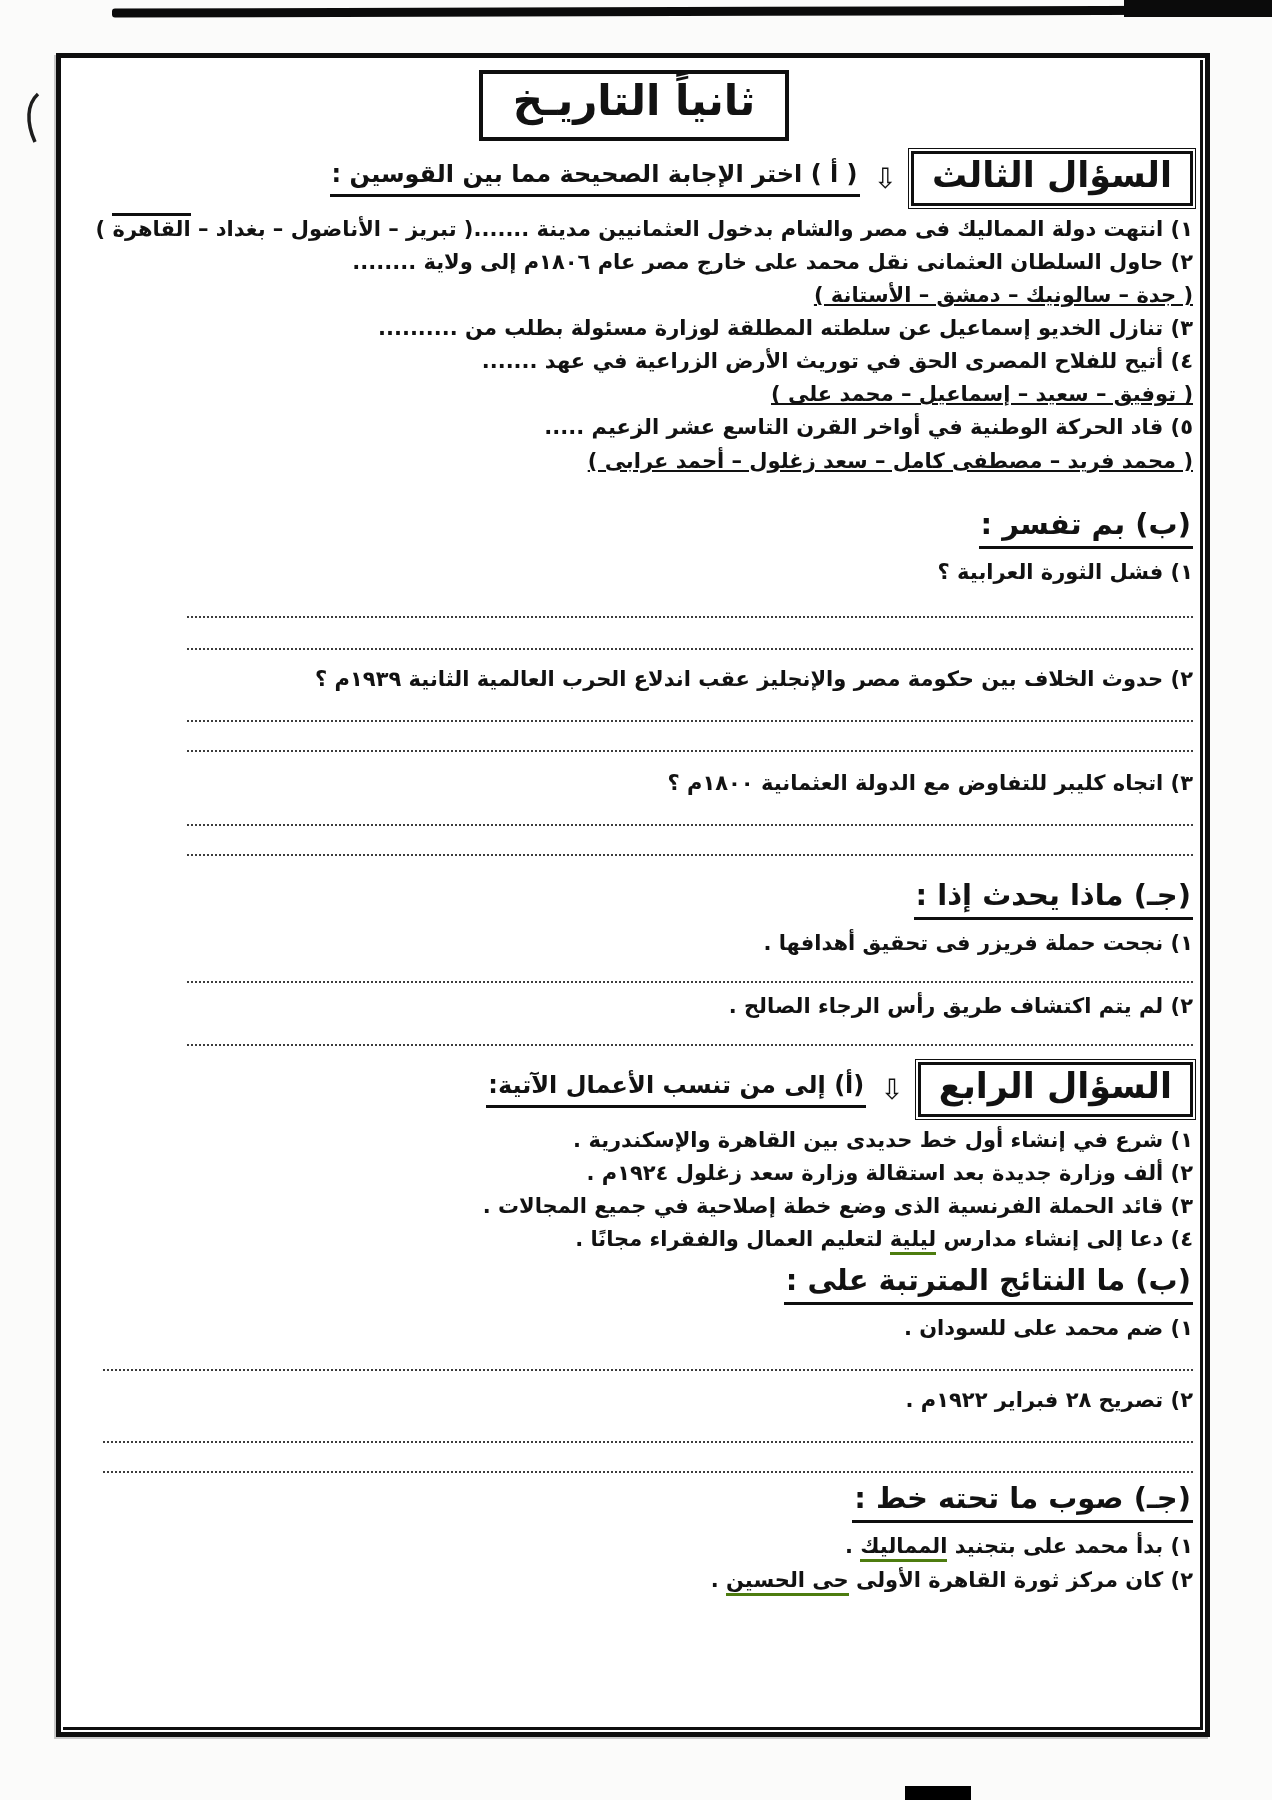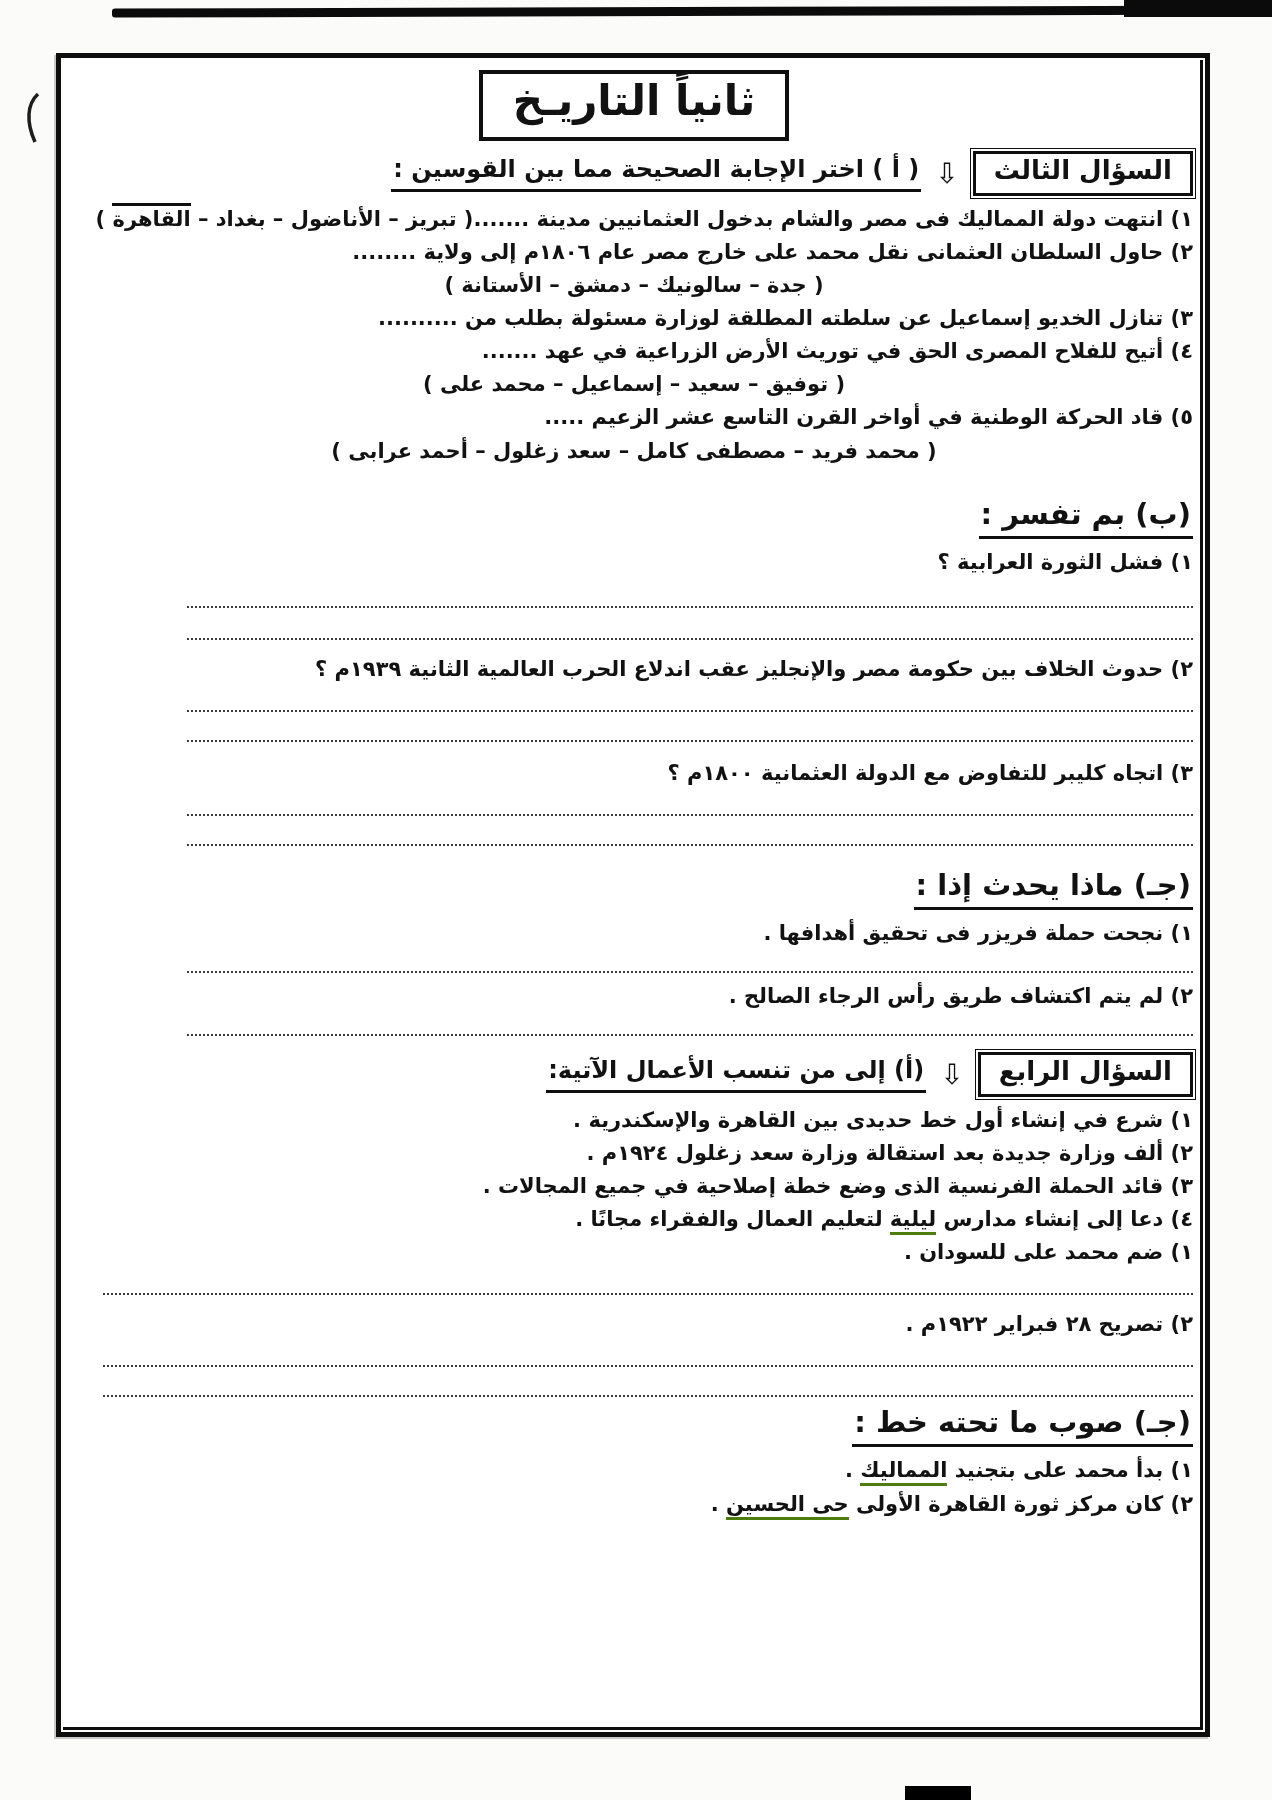--- a/index.html
+++ b/index.html
@@ -28,27 +28,27 @@
   .inner{position:relative;height:100%;box-sizing:border-box;padding:4px 12px 0 14px;overflow:hidden;}
   
   .title-box{
     width:fit-content;margin:8px auto 2px;border:4px solid #0f0f0f;
     padding:2px 30px 12px;font-size:42px;font-weight:700;letter-spacing:1px;
   }
   
   .qrow{display:flex;align-items:center;gap:14px;margin:10px 0 8px;}
   .qbox{
     border:3px solid #0f0f0f;outline:1.5px solid #0f0f0f;outline-offset:2px;
-    padding:1px 18px 8px;font-size:26px;font-weight:700;background:#fff;
+    padding:1px 18px 8px;font-size:35px;font-weight:700;background:#fff;
   }
   .arrow{font-size:28px;font-weight:400;line-height:1;}
   .ahead{font-size:24px;font-weight:700;border-bottom:3px solid #0f0f0f;padding:0 2px 6px;}
   
   .line{font-size:21px;font-weight:700;line-height:1.48;margin:2px 0;}
-  .opts{text-align:center;}
+  .opts{text-align:right;text-decoration:underline;}
   .ov{border-top:3px solid #0f0f0f;padding-top:1px;}
   .u{border-bottom:3px solid #4d7c0f;padding-bottom:1px;}
   .shead{
     font-size:29px;font-weight:700;width:fit-content;
     border-bottom:3px solid #0f0f0f;padding:0 2px 5px;margin:24px 0 8px;
   }
   .dots{height:0;border-bottom:2.5px dotted #3c3c3c;margin:25px 0 0 112px;}
   .dots.wide{margin-left:28px;}
   .mt30{margin-top:30px;} .mt28{margin-top:28px;}
   .mt16{margin-top:16px;} .mt14{margin-top:14px;} .mt12{margin-top:8px;}
@@ -106,20 +106,21 @@
       <span class="qbox">السؤال الرابع</span>
       <span class="arrow">⇩</span>
       <span class="ahead">(أ) إلى من تنسب الأعمال الآتية:</span>
     </div>
 
     <div class="line">١) شرع في إنشاء أول خط حديدى بين القاهرة والإسكندرية .</div>
     <div class="line">٢) ألف وزارة جديدة بعد استقالة وزارة سعد زغلول ١٩٢٤م .</div>
     <div class="line">٣) قائد الحملة الفرنسية الذى وضع خطة إصلاحية في جميع المجالات .</div>
     <div class="line"><span>٤) دعا إلى إنشاء مدارس </span><span class="u">ليلية</span><span> لتعليم العمال والفقراء مجانًا .</span></div>
 
+    <div class="shead mt8">(ب) ما النتائج المترتبة على :</div>
     <div class="line">١) ضم محمد على للسودان .</div>
     <div class="dots wide"></div>
     <div class="line mt14">٢) تصريح ٢٨ فبراير ١٩٢٢م .</div>
     <div class="dots wide"></div>
     <div class="dots wide mt28"></div>
 
     <div class="shead mt12">(جـ) صوب ما تحته خط :</div>
     <div class="line"><span>١) بدأ محمد على بتجنيد </span><span class="u">المماليك</span><span> .</span></div>
     <div class="line"><span>٢) كان مركز ثورة القاهرة الأولى </span><span class="u">حى الحسين</span><span> .</span></div>
 

